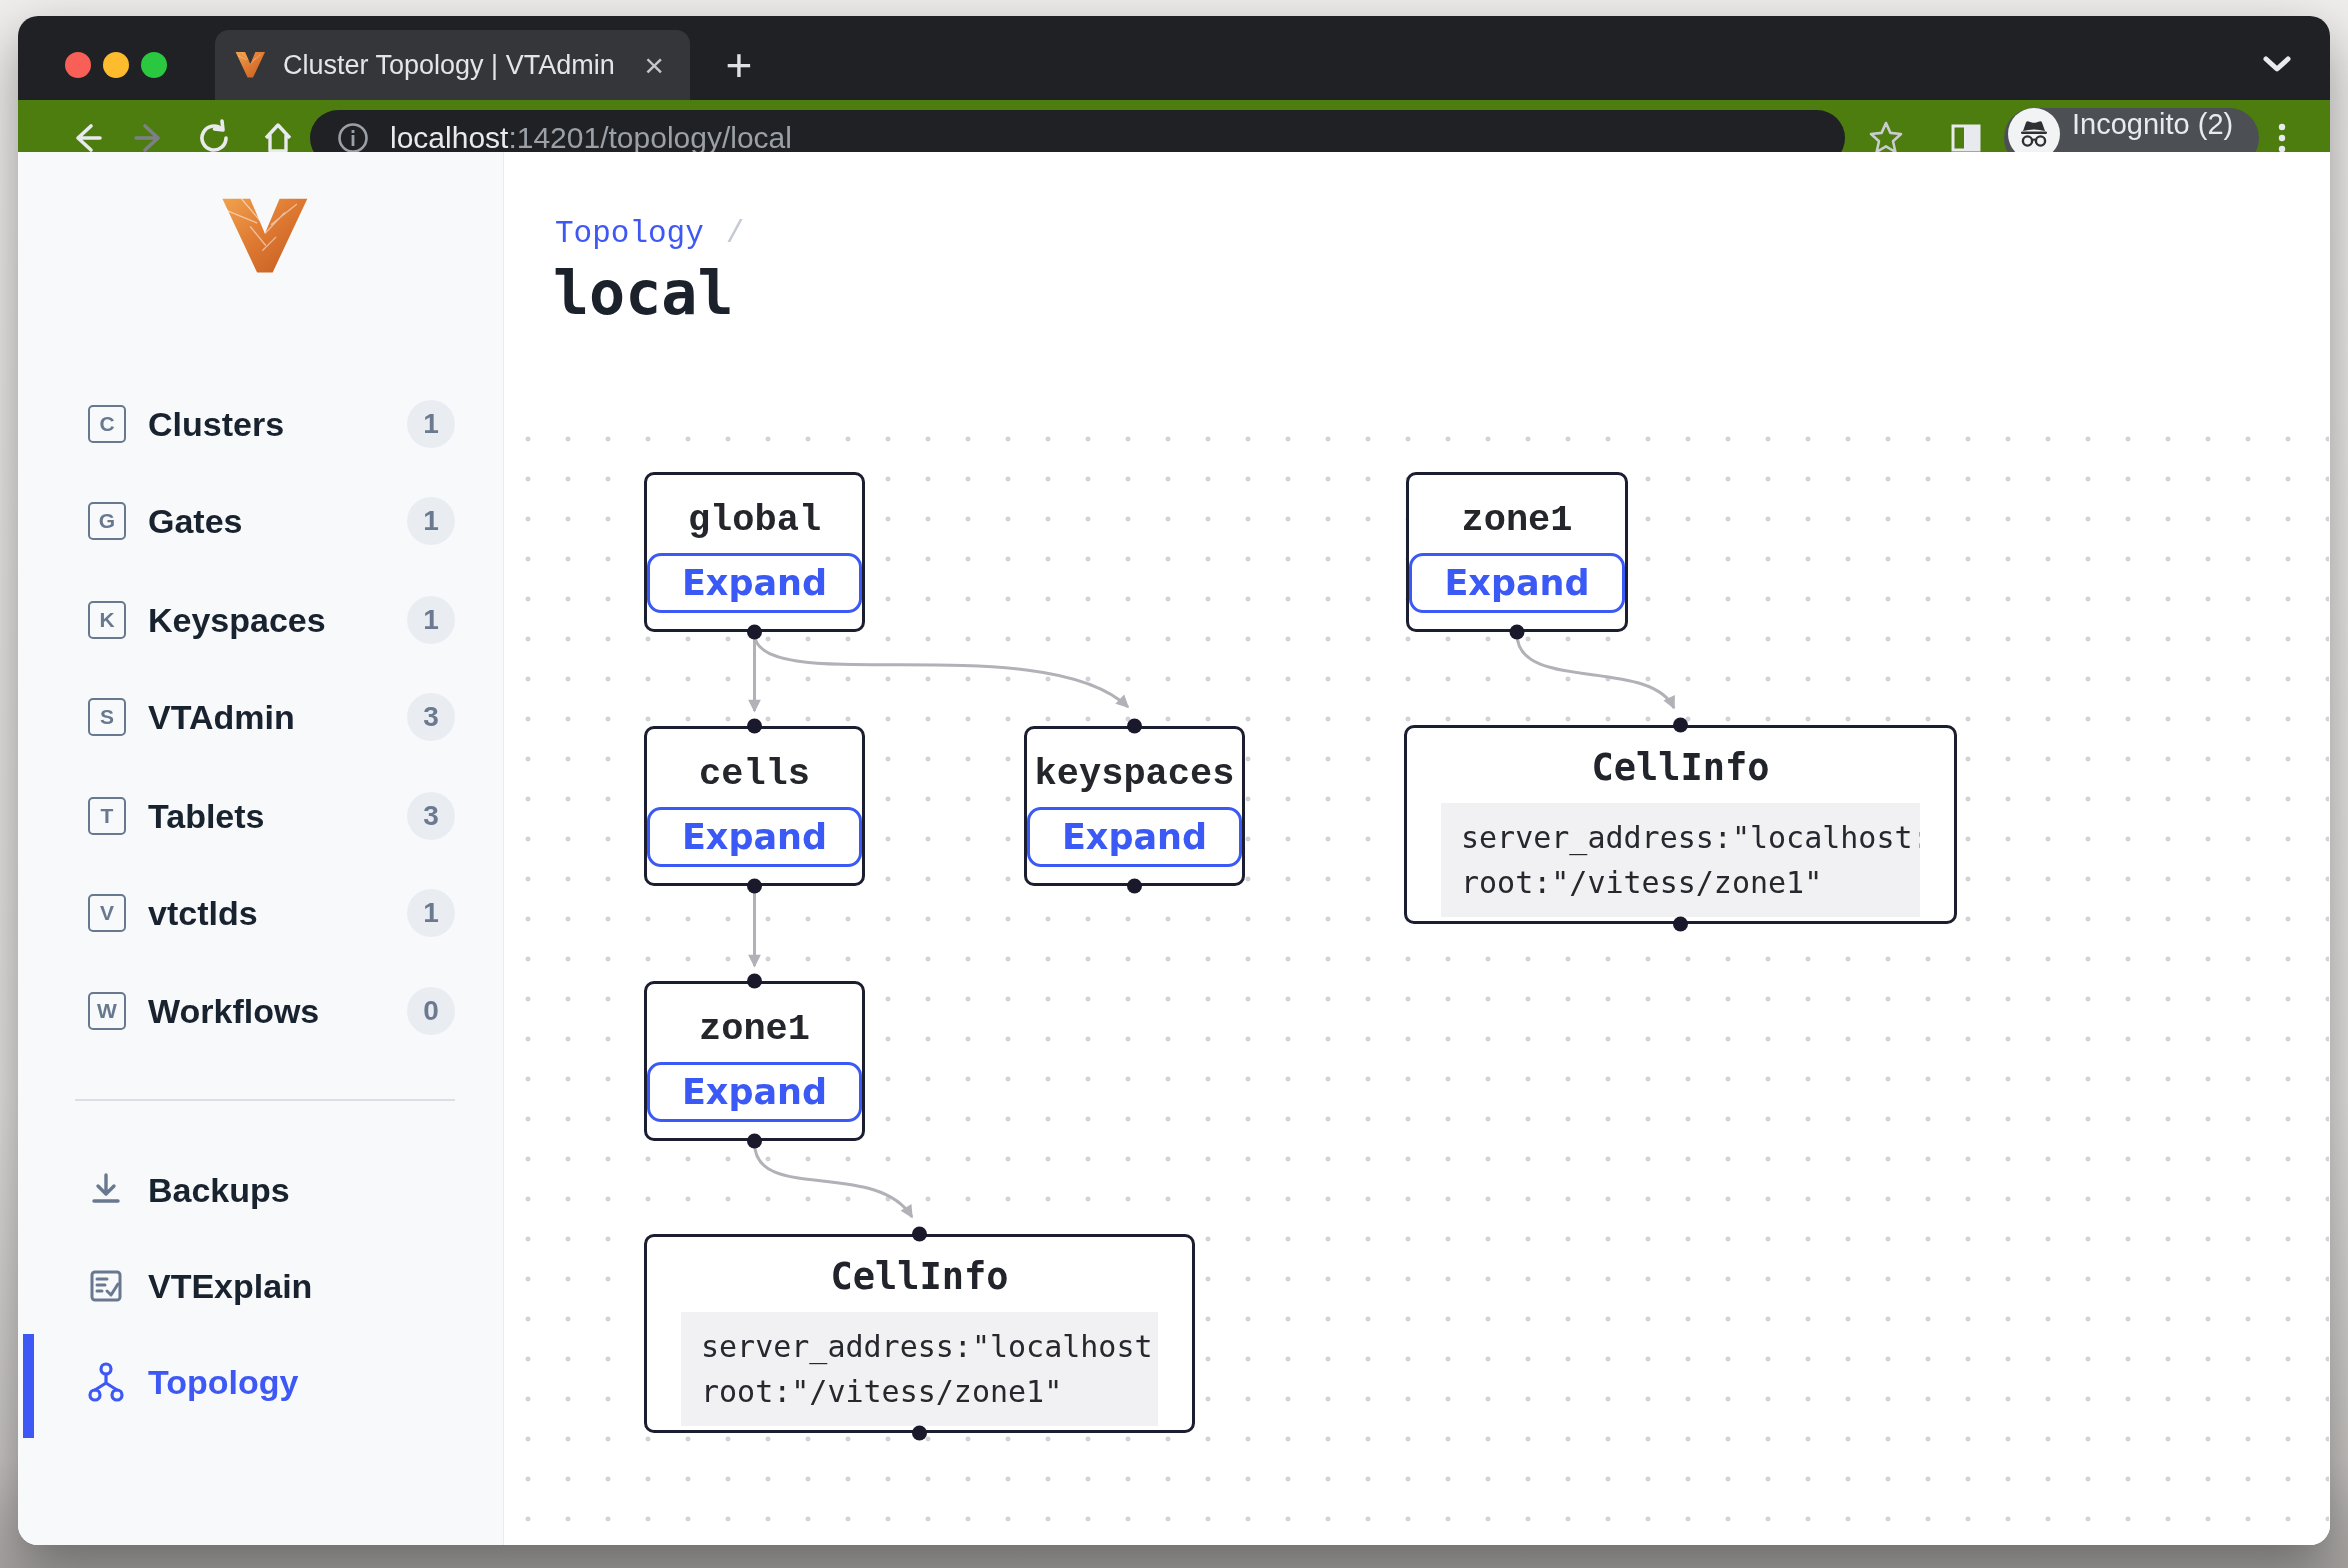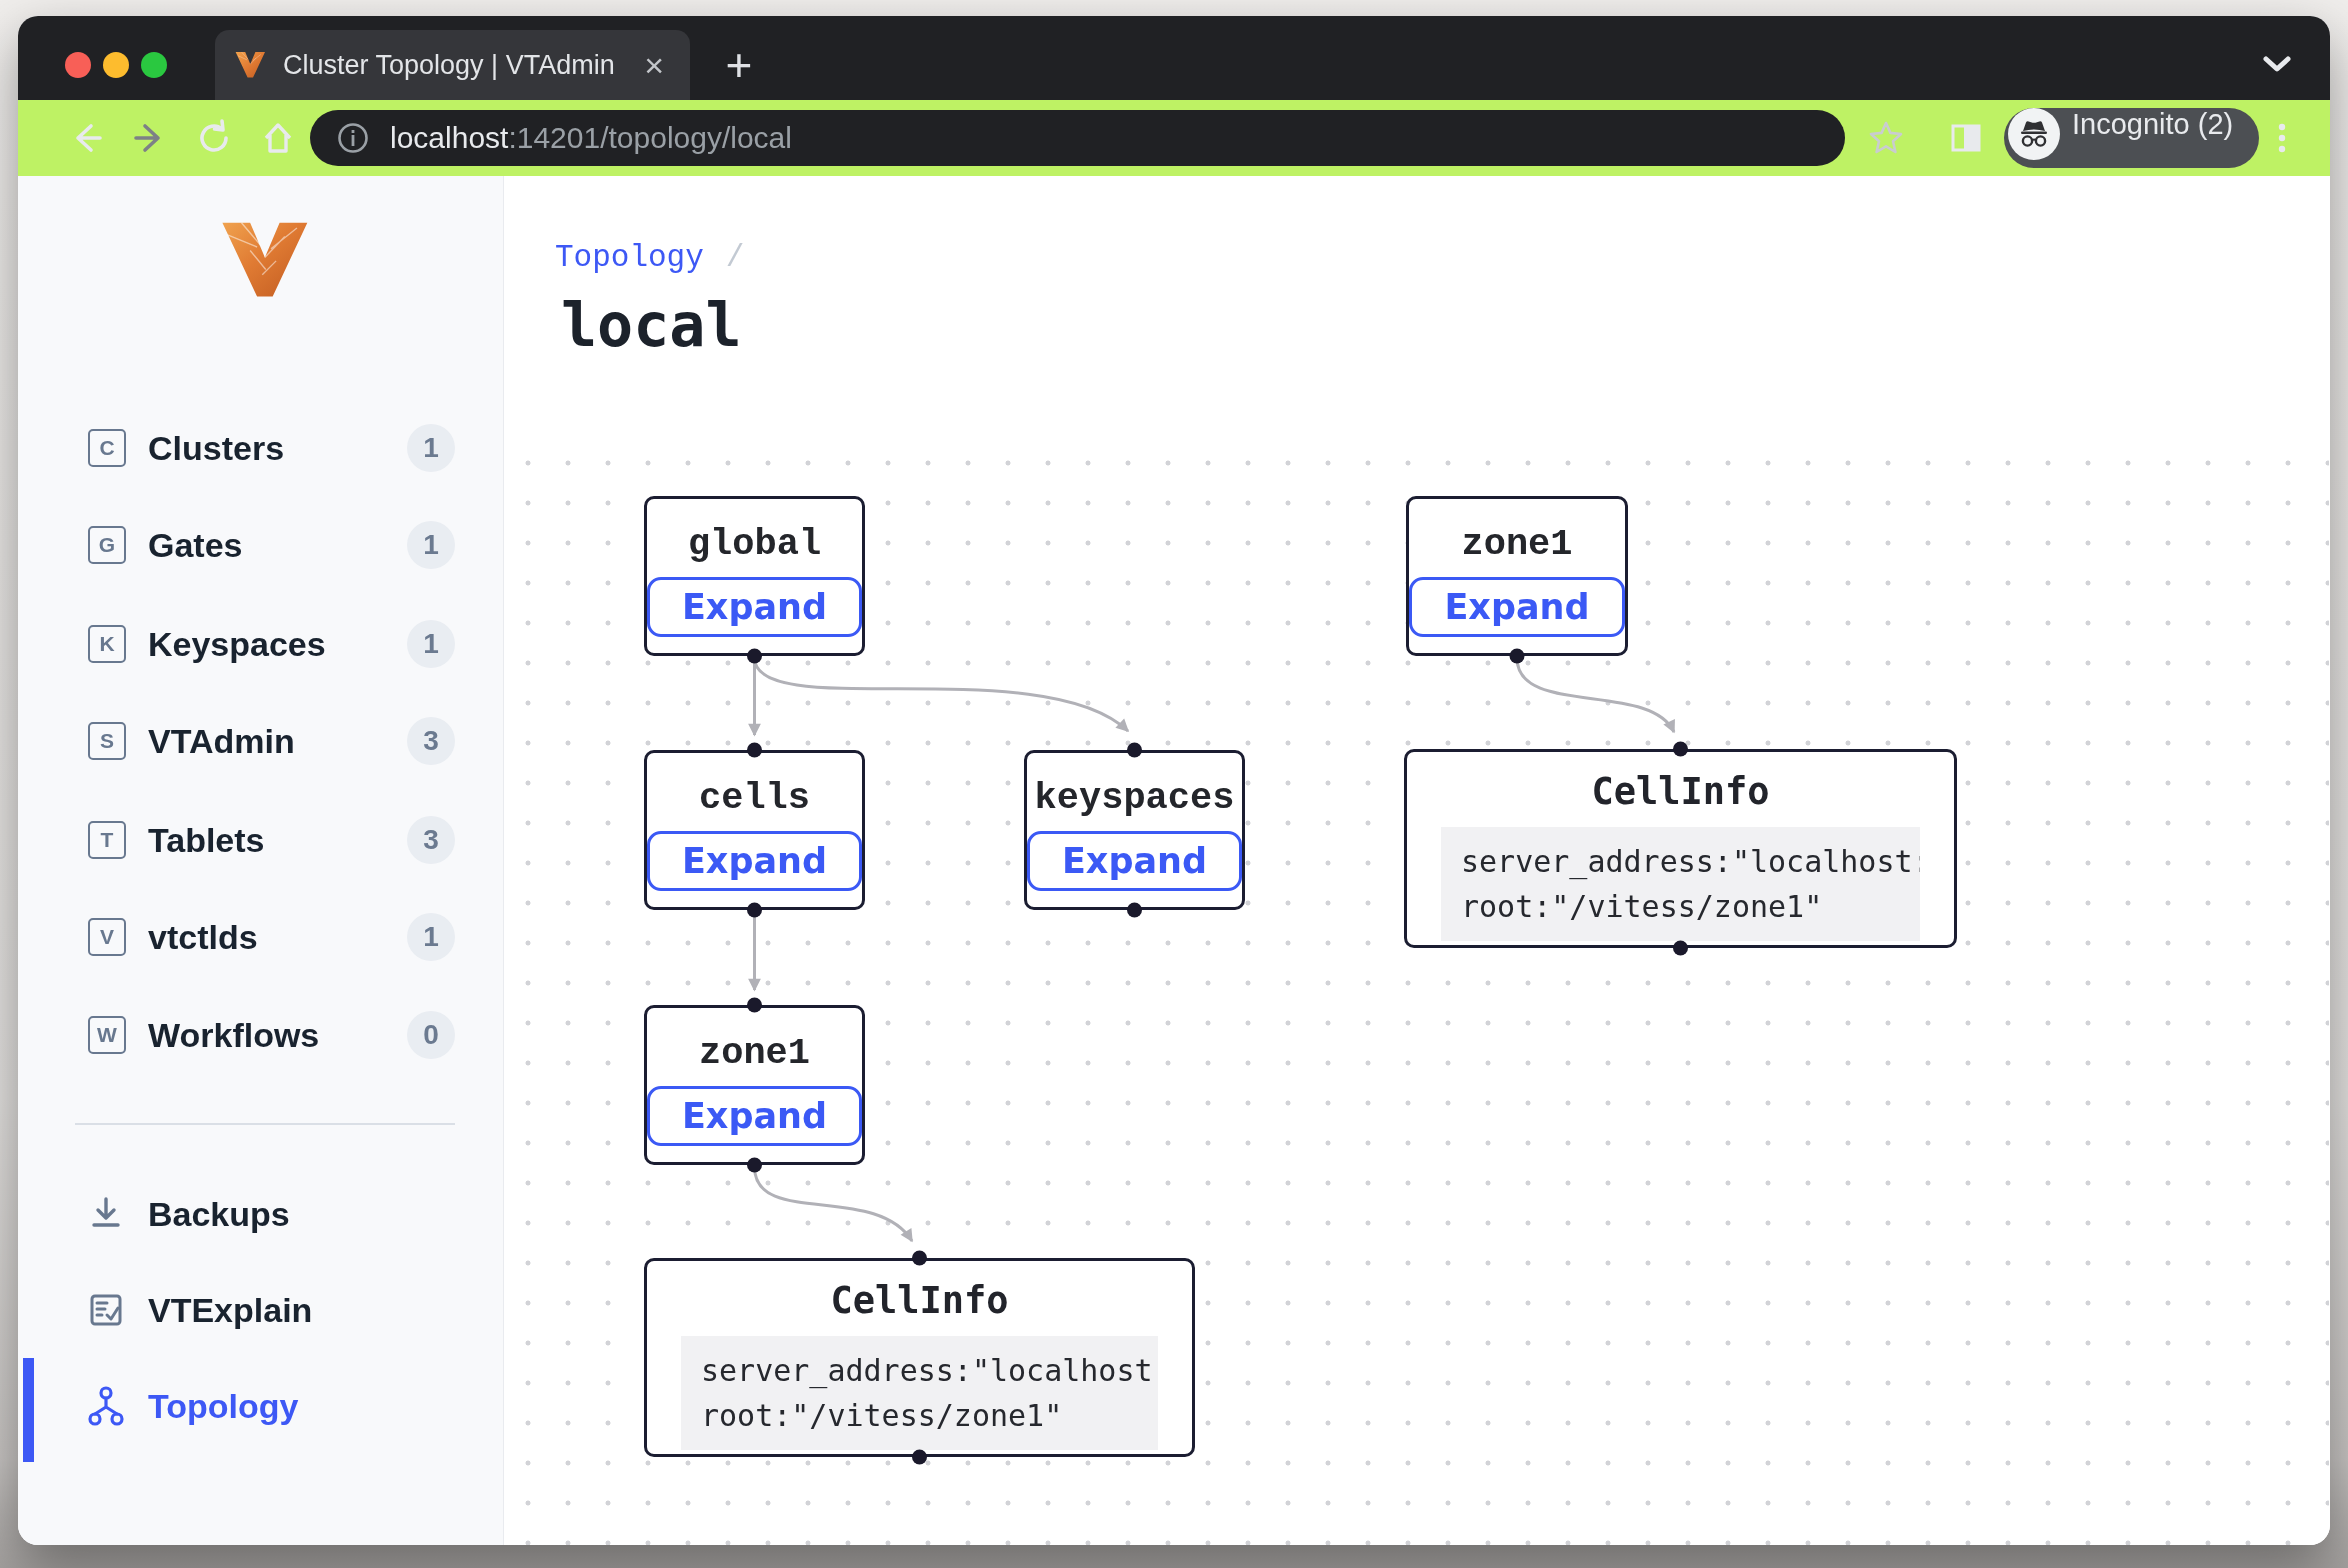--- a/index.html
+++ b/index.html
@@ -21,21 +21,21 @@
   .t-red{background:#f85f57;} .t-yellow{background:#fdbc2e;} .t-green{background:#2ac840;}
   .tab{
     position:absolute;left:197px;top:14px;width:475px;height:70px;background:#35363a;
     border-radius:14px 14px 0 0;display:flex;align-items:center;padding:0 20px;box-sizing:border-box;
   }
   .tab-title{color:#e3e5e8;font-size:27px;margin-left:18px;white-space:nowrap;flex:1;}
   .tab-close{color:#c3c6ca;font-size:34px;line-height:1;padding:0 6px;margin-left:8px;}
   .newtab{position:absolute;left:694px;top:22px;color:#dfe1e5;font-size:46px;font-weight:300;line-height:54px;width:54px;text-align:center;}
   .strip-chevron{position:absolute;right:36px;top:36px;}
   
-  .toolbar{height:76px;background:#bef264;position:relative;flex:0 0 auto;display:flex;align-items:center;}
+  .toolbar{height:52px;background:#4d7c0f;position:relative;flex:0 0 auto;display:flex;align-items:center;}
   .nav-ic{position:absolute;top:18px;width:40px;height:40px;display:flex;align-items:center;justify-content:center;}
   .urlbar{
     position:absolute;left:292px;top:10px;width:1535px;height:56px;background:#202124;
     border-radius:28px;display:flex;align-items:center;padding:0 26px;box-sizing:border-box;
   }
   .url-host{color:#e8eaed;font-size:30px;margin-left:20px;}
   .url-path{color:#9aa0a6;font-size:30px;}
   .incognito{
     position:absolute;left:1986px;top:8px;height:60px;background:#4c4f53;border-radius:30px;
     display:flex;padding:0 26px 0 4px;gap:12px;
@@ -270,21 +270,21 @@
         </span>
         <span class="side-label">Topology</span>
       </div>
       <div class="active-bar"></div>
     </div>
 
     <div class="main">
       <div class="breadcrumb">
         <span class="crumb-link">Topology</span><span class="crumb-sep">/</span>
       </div>
-      <h1 class="page-title" style="margin:8px;">local</h1>
+      <h1 class="page-title" style="margin:0;">local</h1>
 
       <div class="flow">
 
         <svg class="edges" width="1825" height="1090" viewBox="0 0 1825 1090">
           <defs>
             <marker id="arr" viewBox="0 0 12 12" refX="9.5" refY="6" markerWidth="17" markerHeight="17" markerUnits="userSpaceOnUse" orient="auto">
               <path d="M1.5,1.5 L10.5,6 L1.5,10.5 Z" fill="#b1b1b7"></path>
             </marker>
           </defs>
           <path d="M250.5,203 L250.5,280" fill="none" stroke="#b1b1b7" stroke-width="3" marker-end="url(#arr)"></path>

